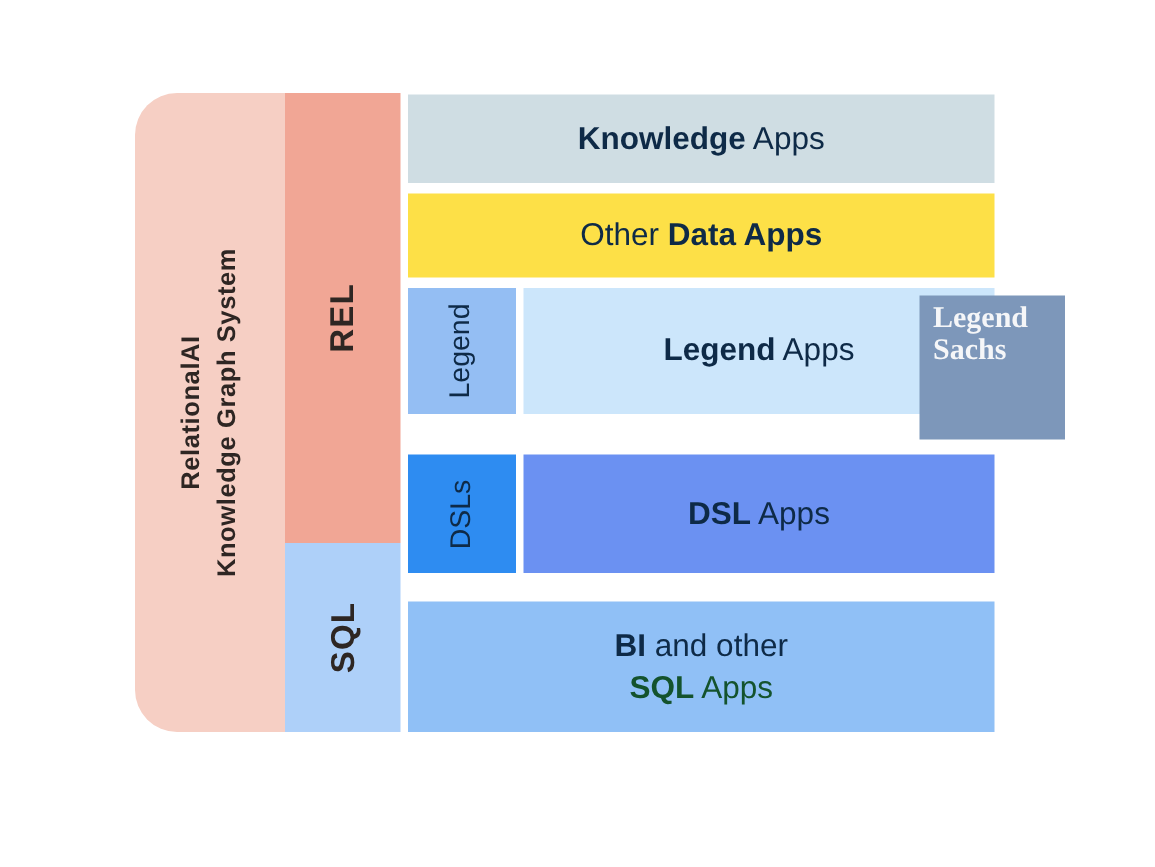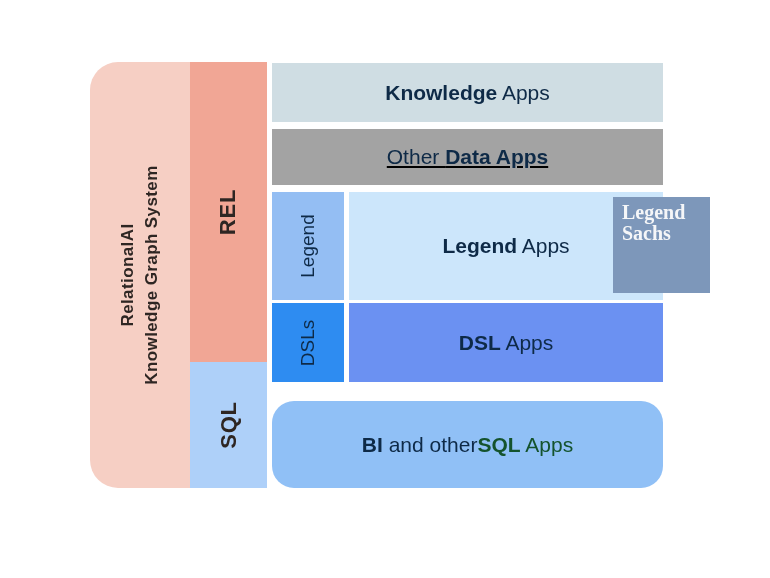--- a/index.html
+++ b/index.html
@@ -40,32 +40,32 @@
   }
 
   
   .row {
     left: 272px; width: 391px;
     display: flex; align-items: center; justify-content: center;
     font-size: 21px;
   }
   .row-governance { top: 63px;  height: 59px; }
   .row-other     { top: 129px; height: 56px; }
-  .row-bi        { top: 401px; height: 87px; flex-direction: row; line-height: 28px; border-radius: 22px; }
+  .row-bi        { top: 401px; height: 87px; flex-direction: column; line-height: 28px; }
 
   .side-label {
     left: 272px; width: 72px;
     display: flex; align-items: center; justify-content: center;
   }
   .side-label span {
     transform: rotate(-90deg);
     white-space: nowrap;
     font-size: 19px;
   }
-  .legend-side, .legend-main { top: 192px; height: 108px; }
+  .legend-side, .legend-main { top: 192px; height: 84px; }
   .dsl-side,    .dsl-main    { top: 303px; height: 79px;  }
   .main-cell {
     left: 349px; width: 314px;
     display: flex; align-items: center; justify-content: center;
     font-size: 21px;
   }
 
   .gs-logo {
     left: 613px; top: 197px; width: 97px; height: 96px;
     z-index: 5;
@@ -97,21 +97,21 @@
   <div class="abs sql-cell" style="background-color: rgb(174, 208, 249);">
     <span class="lang-label" style="color: rgb(46, 38, 35);">SQL</span>
   </div>
 
   <div class="abs row row-governance" style="background-color: rgb(207, 221, 227);">
     <span style="color: rgb(14, 42, 71);">
       <span class="b">Knowledge</span><span> Apps</span>
     </span>
   </div>
 
-  <div class="abs row row-other" style="background-color: #a3a3a3; text-decoration: underline;">
+  <div class="abs row row-other" style="background-color: #fde047;">
     <span style="color: rgb(14, 42, 71);">
       <span>Other </span><span class="b">Data Apps</span>
     </span>
   </div>
 
   <div class="abs side-label legend-side" style="background-color: rgb(148, 190, 243);">
     <span style="color: rgb(14, 42, 71);">Legend</span>
   </div>
   <div class="abs main-cell legend-main" style="background-color: rgb(204, 230, 251);">
     <span style="color: rgb(14, 42, 71);">

